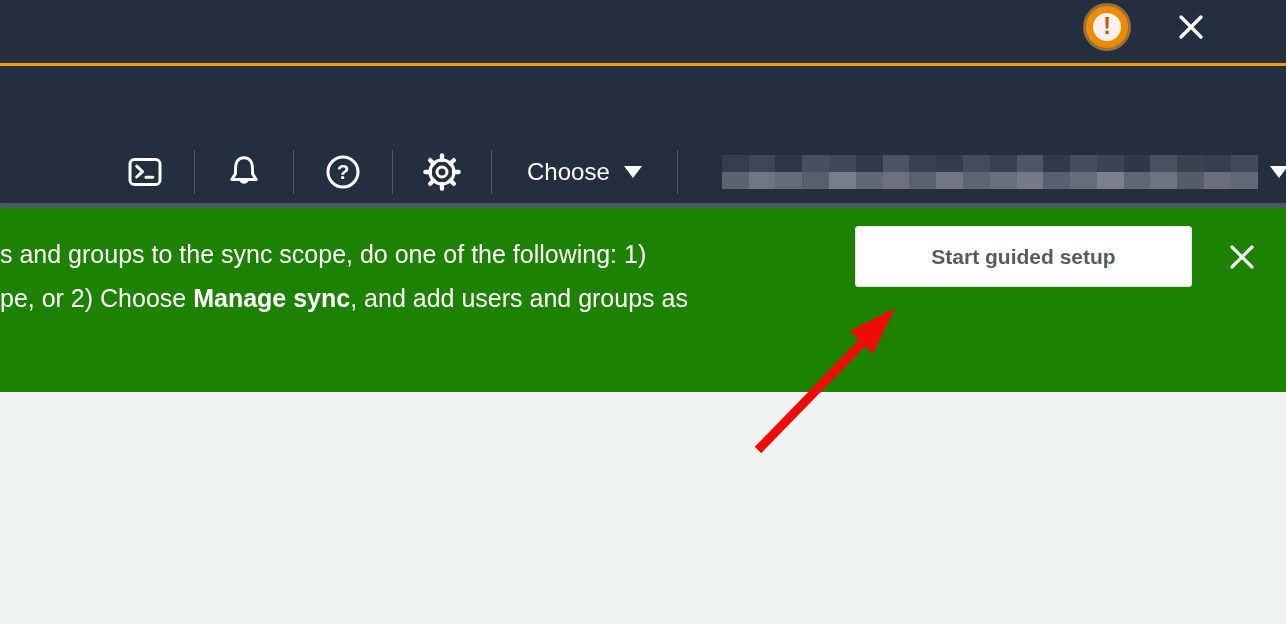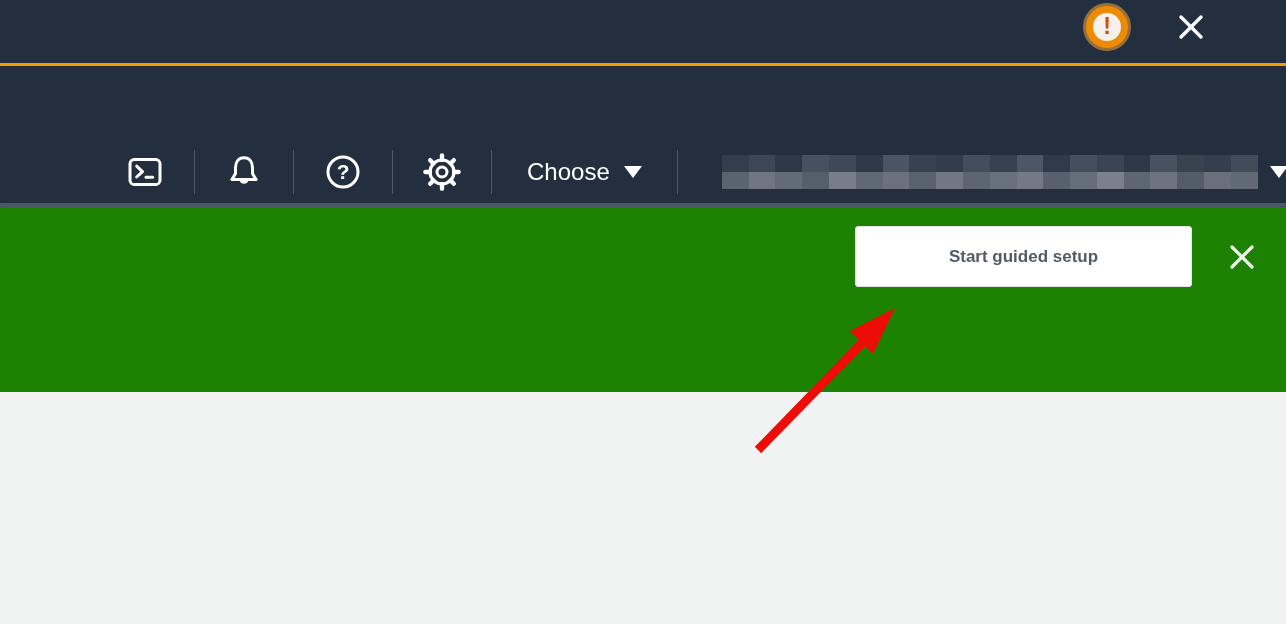--- a/index.html
+++ b/index.html
@@ -94,21 +94,21 @@
     top:24px; left:0;
     color:var(--banner-text,#ffffff);
     font-size:25px; line-height:44px; white-space:nowrap;
   }
   .setup-btn {
     position:absolute; left:855px; top:18px;
     width:337px; height:61px;
     background:var(--button-bg,#ffffff);
     color:var(--button-text,#545b64);
     border:1px solid #e6e6e6; border-radius:3px;
-    font-family:inherit; font-size:17px; font-weight:bold;
+    font-family:inherit; font-size:21px; font-weight:bold;
     cursor:pointer;
   }
   .flashbar .icon-x { position:absolute; left:1226px; top:33px; }
 
   
   .content {
     position:absolute; left:0; top:392px; width:1286px; height:232px;
     background:var(--content-bg,#f1f2f2);
   }
 
@@ -239,20 +239,24 @@
         </span>
       <span class="caret"></span>
     </button>
 
   </div>
 </div>
 
 <div class="sub-rule"></div>
 
 <div class="flashbar">
+  <div class="banner-msg">
+    <div>s and groups to the sync scope, do one of the following: 1)</div>
+    <div><span>pe, or 2) Choose </span><strong>Manage sync</strong><span>, and add users and groups as</span></div>
+  </div>
   <button class="setup-btn">Start guided setup</button>
   <svg class="icon-x" width="32" height="32" viewBox="0 0 32 32">
     <line x1="6" y1="6" x2="26" y2="26" stroke="#f0f3f0" stroke-width="3.2" stroke-linecap="round"></line>
     <line x1="26" y1="6" x2="6" y2="26" stroke="#f0f3f0" stroke-width="3.2" stroke-linecap="round"></line>
   </svg>
 </div>
 
 <div class="content"></div>
 
 <svg class="arrow-overlay" viewBox="0 0 1286 624">

